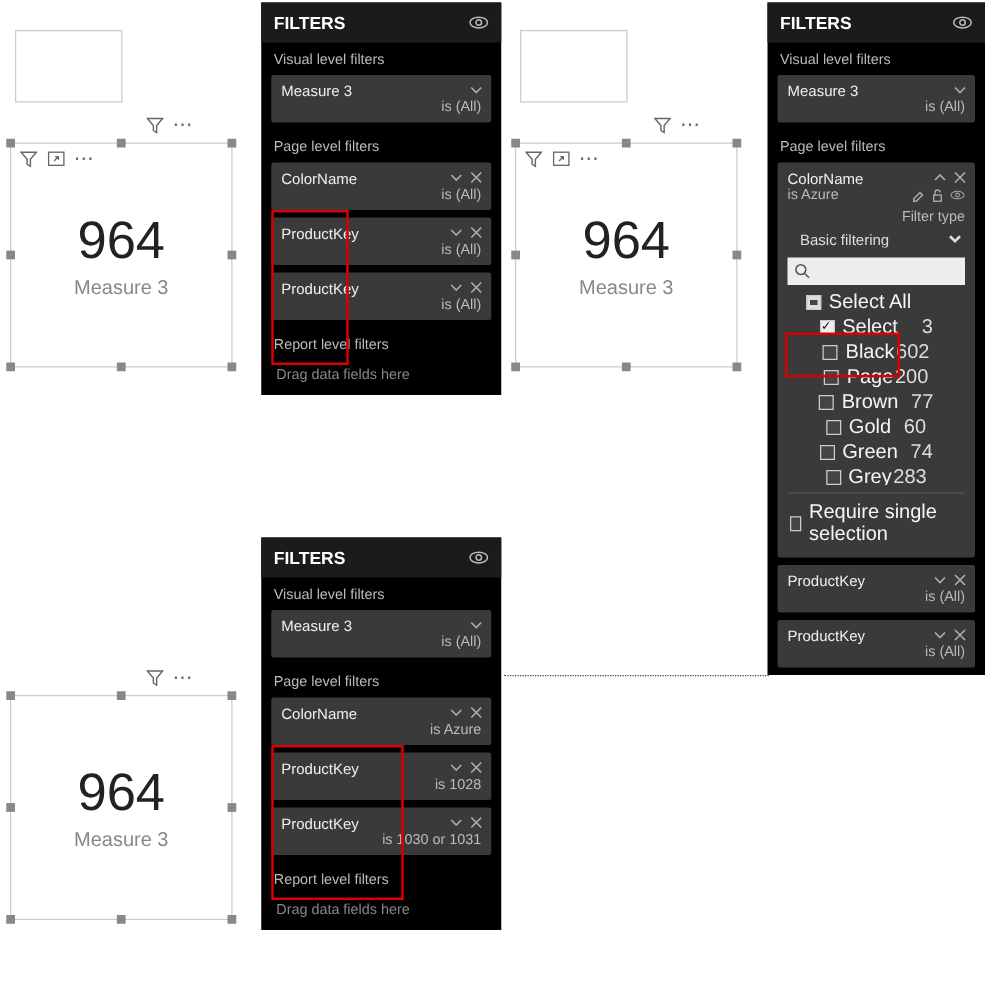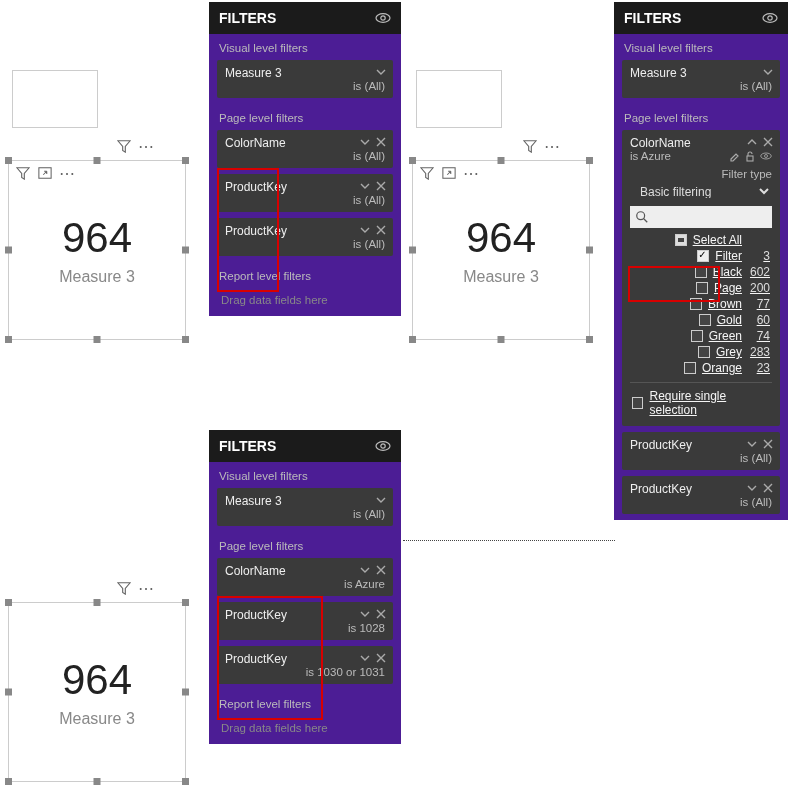--- a/index.html
+++ b/index.html
@@ -1,50 +1,50 @@
 <!DOCTYPE html>
 <html><head>
 <meta charset="utf-8">
 <style>
   * { box-sizing: border-box; margin: 0; padding: 0; }
   body { font-family: "Segoe UI", sans-serif; background: #fff; width: 789px; height: 798px; position: relative; }
-  .abs { position: absolute; margin-top: 46px; }
+  .abs { position: absolute; }
   .card {
     background: #fff; border: 1px solid #ccc; font-family: "Segoe UI Light","Segoe UI",sans-serif;
     display: flex; flex-direction: column; align-items: center; justify-content: center;
   }
   .card .handle { position: absolute; width: 7px; height: 7px; background:#888; }
   .handle.t { top:-4px; left:50%; transform:translateX(-50%);}
   .handle.b { bottom:-4px; left:50%; transform:translateX(-50%);}
   .handle.l { left:-4px; top:50%; transform:translateY(-50%);}
   .handle.r { right:-4px; top:50%; transform:translateY(-50%);}
   .handle.tl{ top:-4px; left:-4px;} .handle.tr{top:-4px;right:-4px;}
   .handle.bl{ bottom:-4px; left:-4px;} .handle.br{bottom:-4px;right:-4px;}
   .card-num { font-size: 42px; font-weight: 300; color:#222; }
   .card-label { font-size: 16px; color:#888; margin-top:6px; }
   .mini-toolbar { position:absolute; top:-24px; right:0; display:flex; gap:6px; }
   .mini-icon { width:16px; height:16px; color:#666; display:flex; align-items:center; justify-content:center; font-size:14px;}
   .card-icons { position:absolute; top:4px; left:6px; display:flex; gap:6px;}
   .tri-dots::after { content:"⋯"; font-size:16px; color:#666;}
 
-  .panel { position:absolute; background:#4c1d95; color:#ccc; font-size:12px; }
+  .panel { position:absolute; background:#000000; color:#ccc; font-size:12px; }
   .panel-header { background:#1b1b1b; padding:8px 10px; font-weight:700; font-size:14px; color:#fff; display:flex; justify-content:space-between; align-items:center;}
   .section-label { padding:8px 10px 6px; color:#bbb; font-size:11.5px;}
   .filter-card { background:#3a3a3a; margin:0 8px 6px; padding:6px 8px; position:relative; border-radius:2px;}
   .fc-title { color:#eee; font-size:12px;}
   .fc-sub { color:#bbb; font-size:11.5px;text-align:right;}
   .fc-icons { position:absolute; right:6px; top:6px; display:flex; gap:4px;}
   .drop { color:#888; padding:6px 12px 10px; font-size:11.5px;}
   .hl { position:absolute; border:2px solid #d80000; pointer-events:none; }
 
   .dropdown { background:#3a3a3a; color:#ddd; border:none; width:100%; padding:4px 6px; font-size:12px; height:22px;}
   .search { position:relative; }
   .search input { width:100%; background:#eee; border:none; height:22px; padding-left:22px; font-size:12px;}
   .search .mag { position:absolute; left:5px; top:4px; width:14px; height:14px; color:#555;}
-  .chk-row { display:flex; align-items:center; justify-content:flex-end; padding:1px 2px; font-size:12px; color:#f5f5f5;text-decoration:underline;}
+  .chk-row { display:flex; align-items:center; justify-content:center; padding:1px 2px; font-size:16px; color:#f5f5f5;}
   .chk-row .left { display:flex; align-items:center; gap:6px;}
   .chk { width:12px; height:12px; border:1px solid #ccc; background:#444; display:inline-block; position:relative;}
   .chk.checked { background:#eee; }
   .chk.checked::after { content:"✓"; color:#000; font-size:10px; position:absolute; top:-2px; left:0;}
   .chk.partial { background:#ddd; }
   .chk.partial::after { content:""; position:absolute; top:3px; left:2px; width:6px; height:4px; background:#444;}
   .cnt { color:#ddd; text-align:right; min-width:28px;}
   svg { display:block; }
   .dotted { border-top: 1.5px dotted #444; position:absolute; }
 </style>
@@ -290,21 +290,21 @@
         <div class="chk-row">
           <div class="left">
             <span class="chk partial"></span>
             <span>Select All</span>
           </div>
           <span class="cnt"></span>
         </div>
         <div class="chk-row">
           <div class="left">
             <span class="chk checked"></span>
-            <span>Filter</span>
+            <span>Select</span>
           </div>
           <span class="cnt">3</span>
         </div>
         <div class="chk-row">
           <div class="left">
             <span class="chk"></span>
             <span>Black</span>
           </div>
           <span class="cnt">602</span>
         </div>

